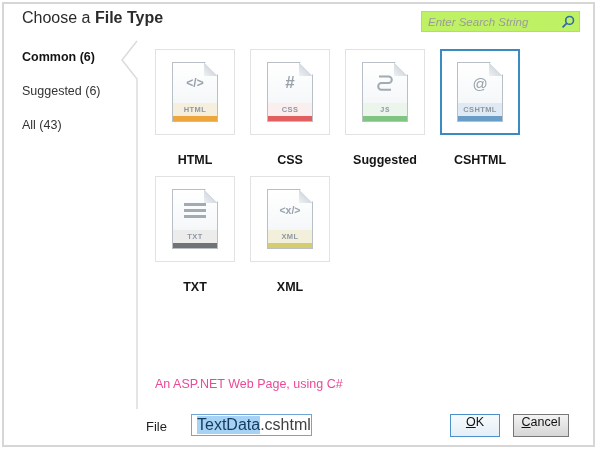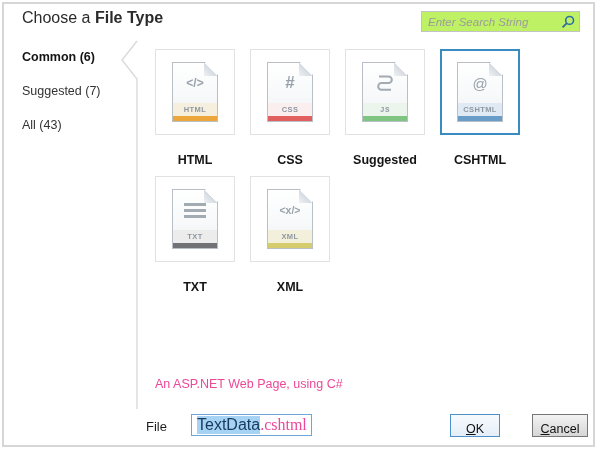--- a/index.html
+++ b/index.html
@@ -69,28 +69,28 @@
   
   .description { position:absolute; left:155px; top:377px; font-size:12.5px; color:#ec4899; }
   
   .name-label { position:absolute; left:146px; top:419px; font-size:13px; color:#1f1f1f; }
   .fake-input {
     position:absolute; left:191px; top:414px; width:121px; height:22px;
     border:1px solid #6ea6d8; background:#fff; display:flex; align-items:center;
     padding-left:5px; font-size:16px; overflow:hidden; white-space:nowrap;
   }
   .sel-text { background:#a6d2f3; color:#16395f; }
-  .rest-text { color:#ec4899;font-family:Liberation Serif, serif; }
+  .rest-text { color:#404040; }
   .btn {
     position:absolute; height:23px; font-family:inherit; font-size:12.5px;
-    display:flex; align-items:flex-end; justify-content:center; cursor:default;
+    display:flex; align-items:flex-start; justify-content:center; cursor:default;
   }
   .btn-ok { left:450px; top:414px; width:50px; border:1px solid #4d8fc9;
     background:linear-gradient(#f6fafd,#e5eff8); }
-  .btn-cancel { left:532px; top:414px; width:56px; border:1px solid #777777;
+  .btn-cancel { left:513px; top:414px; width:56px; border:1px solid #777777;
     background:linear-gradient(#f3f3f3,#d6d6d6); }
   .btn-label { display:block; color:#111; }
   .btn-label::first-letter { text-decoration:underline; }
 </style>
 </head>
 <body>
 
 <div class="stage">
   <div class="dialog"></div>
 
@@ -102,21 +102,21 @@
     <input type="text" placeholder="Enter Search String" style="">
     <span class="search-icon">
       <svg width="14" height="14" viewBox="0 0 14 14">
         <circle cx="8.6" cy="5.4" r="3.9" fill="none" stroke="#2e6da8" stroke-width="1.6"></circle>
         <line x1="5.6" y1="8.4" x2="1.6" y2="12.4" stroke="#2e6da8" stroke-width="1.8"></line>
       </svg>
     </span>
   </div>
 
   <div class="side-item selected" style="top:50px">Common (6)</div>
-  <div class="side-item" style="top:84px">Suggested (7)</div>
+  <div class="side-item" style="top:84px">Suggested (6)</div>
   <div class="side-item" style="top:118px">All (43)</div>
 
   <svg class="divider" width="32" height="375" viewBox="0 0 32 375">
     <polyline points="25,3 10,22 25,41 25,371" fill="none" stroke="#dadada" stroke-width="1.4"></polyline>
   </svg>
 
   <div class="grid">
 
     <div class="cell">
       <div class="tile">

